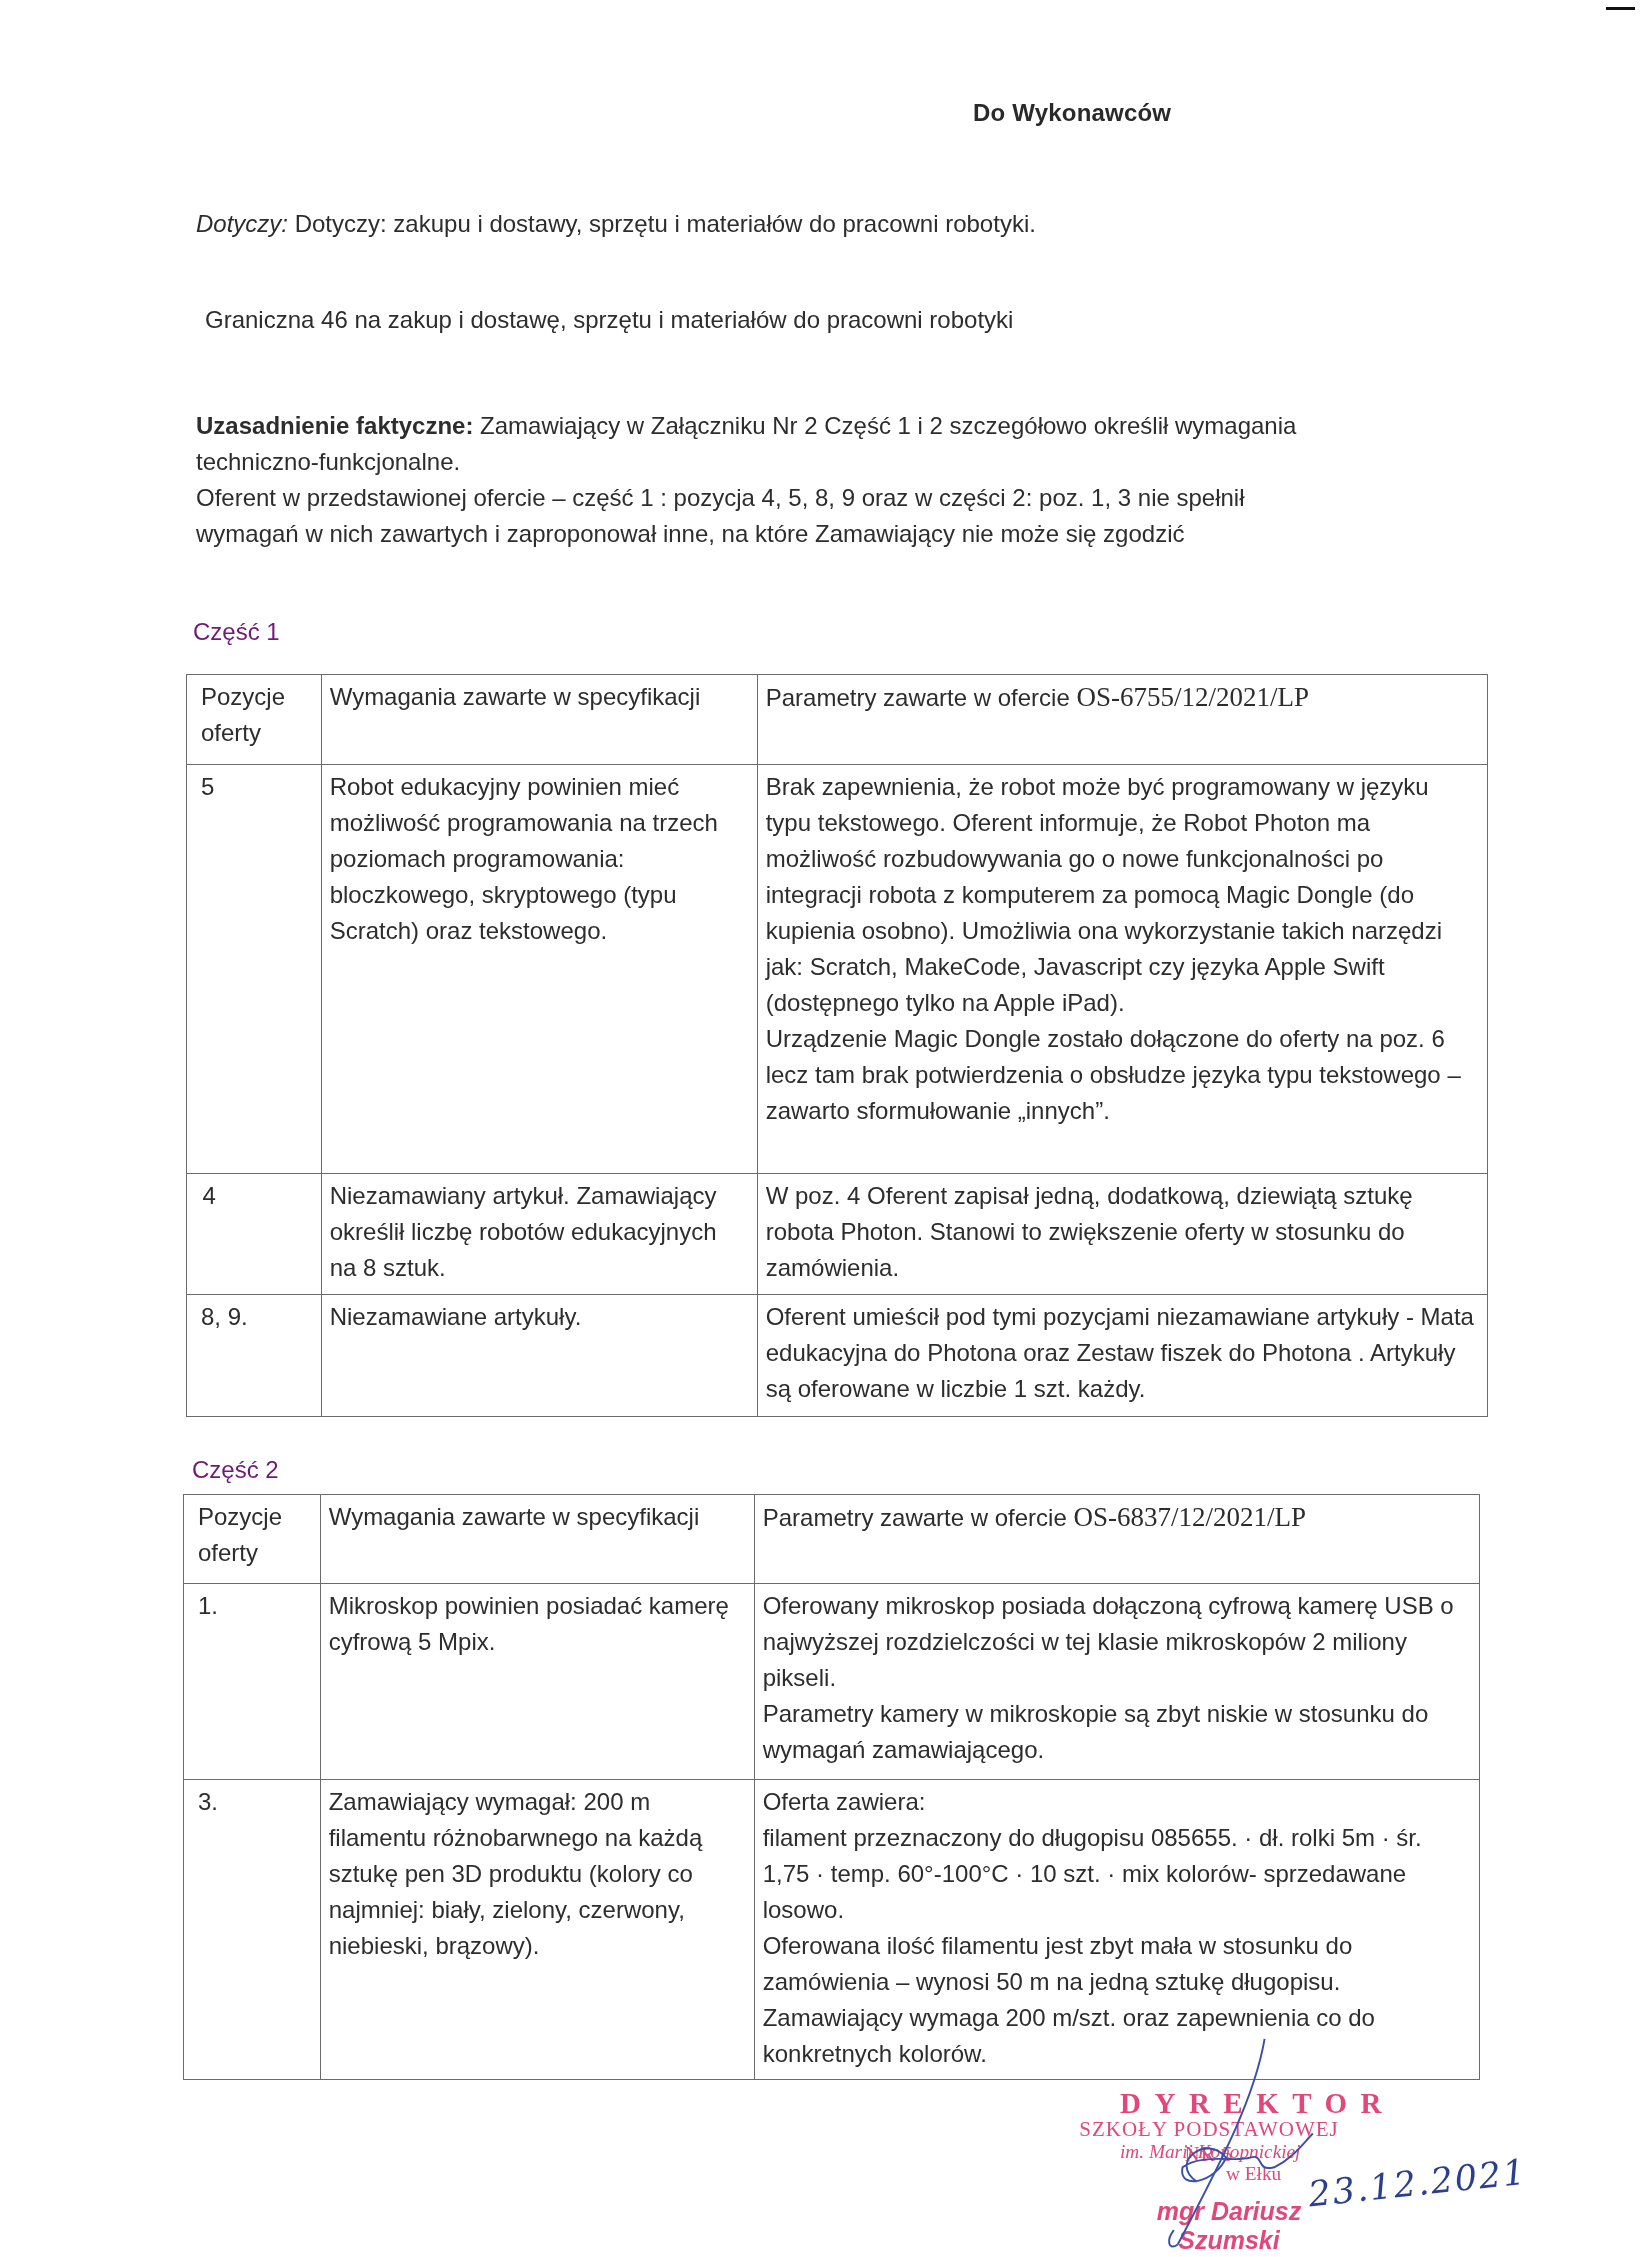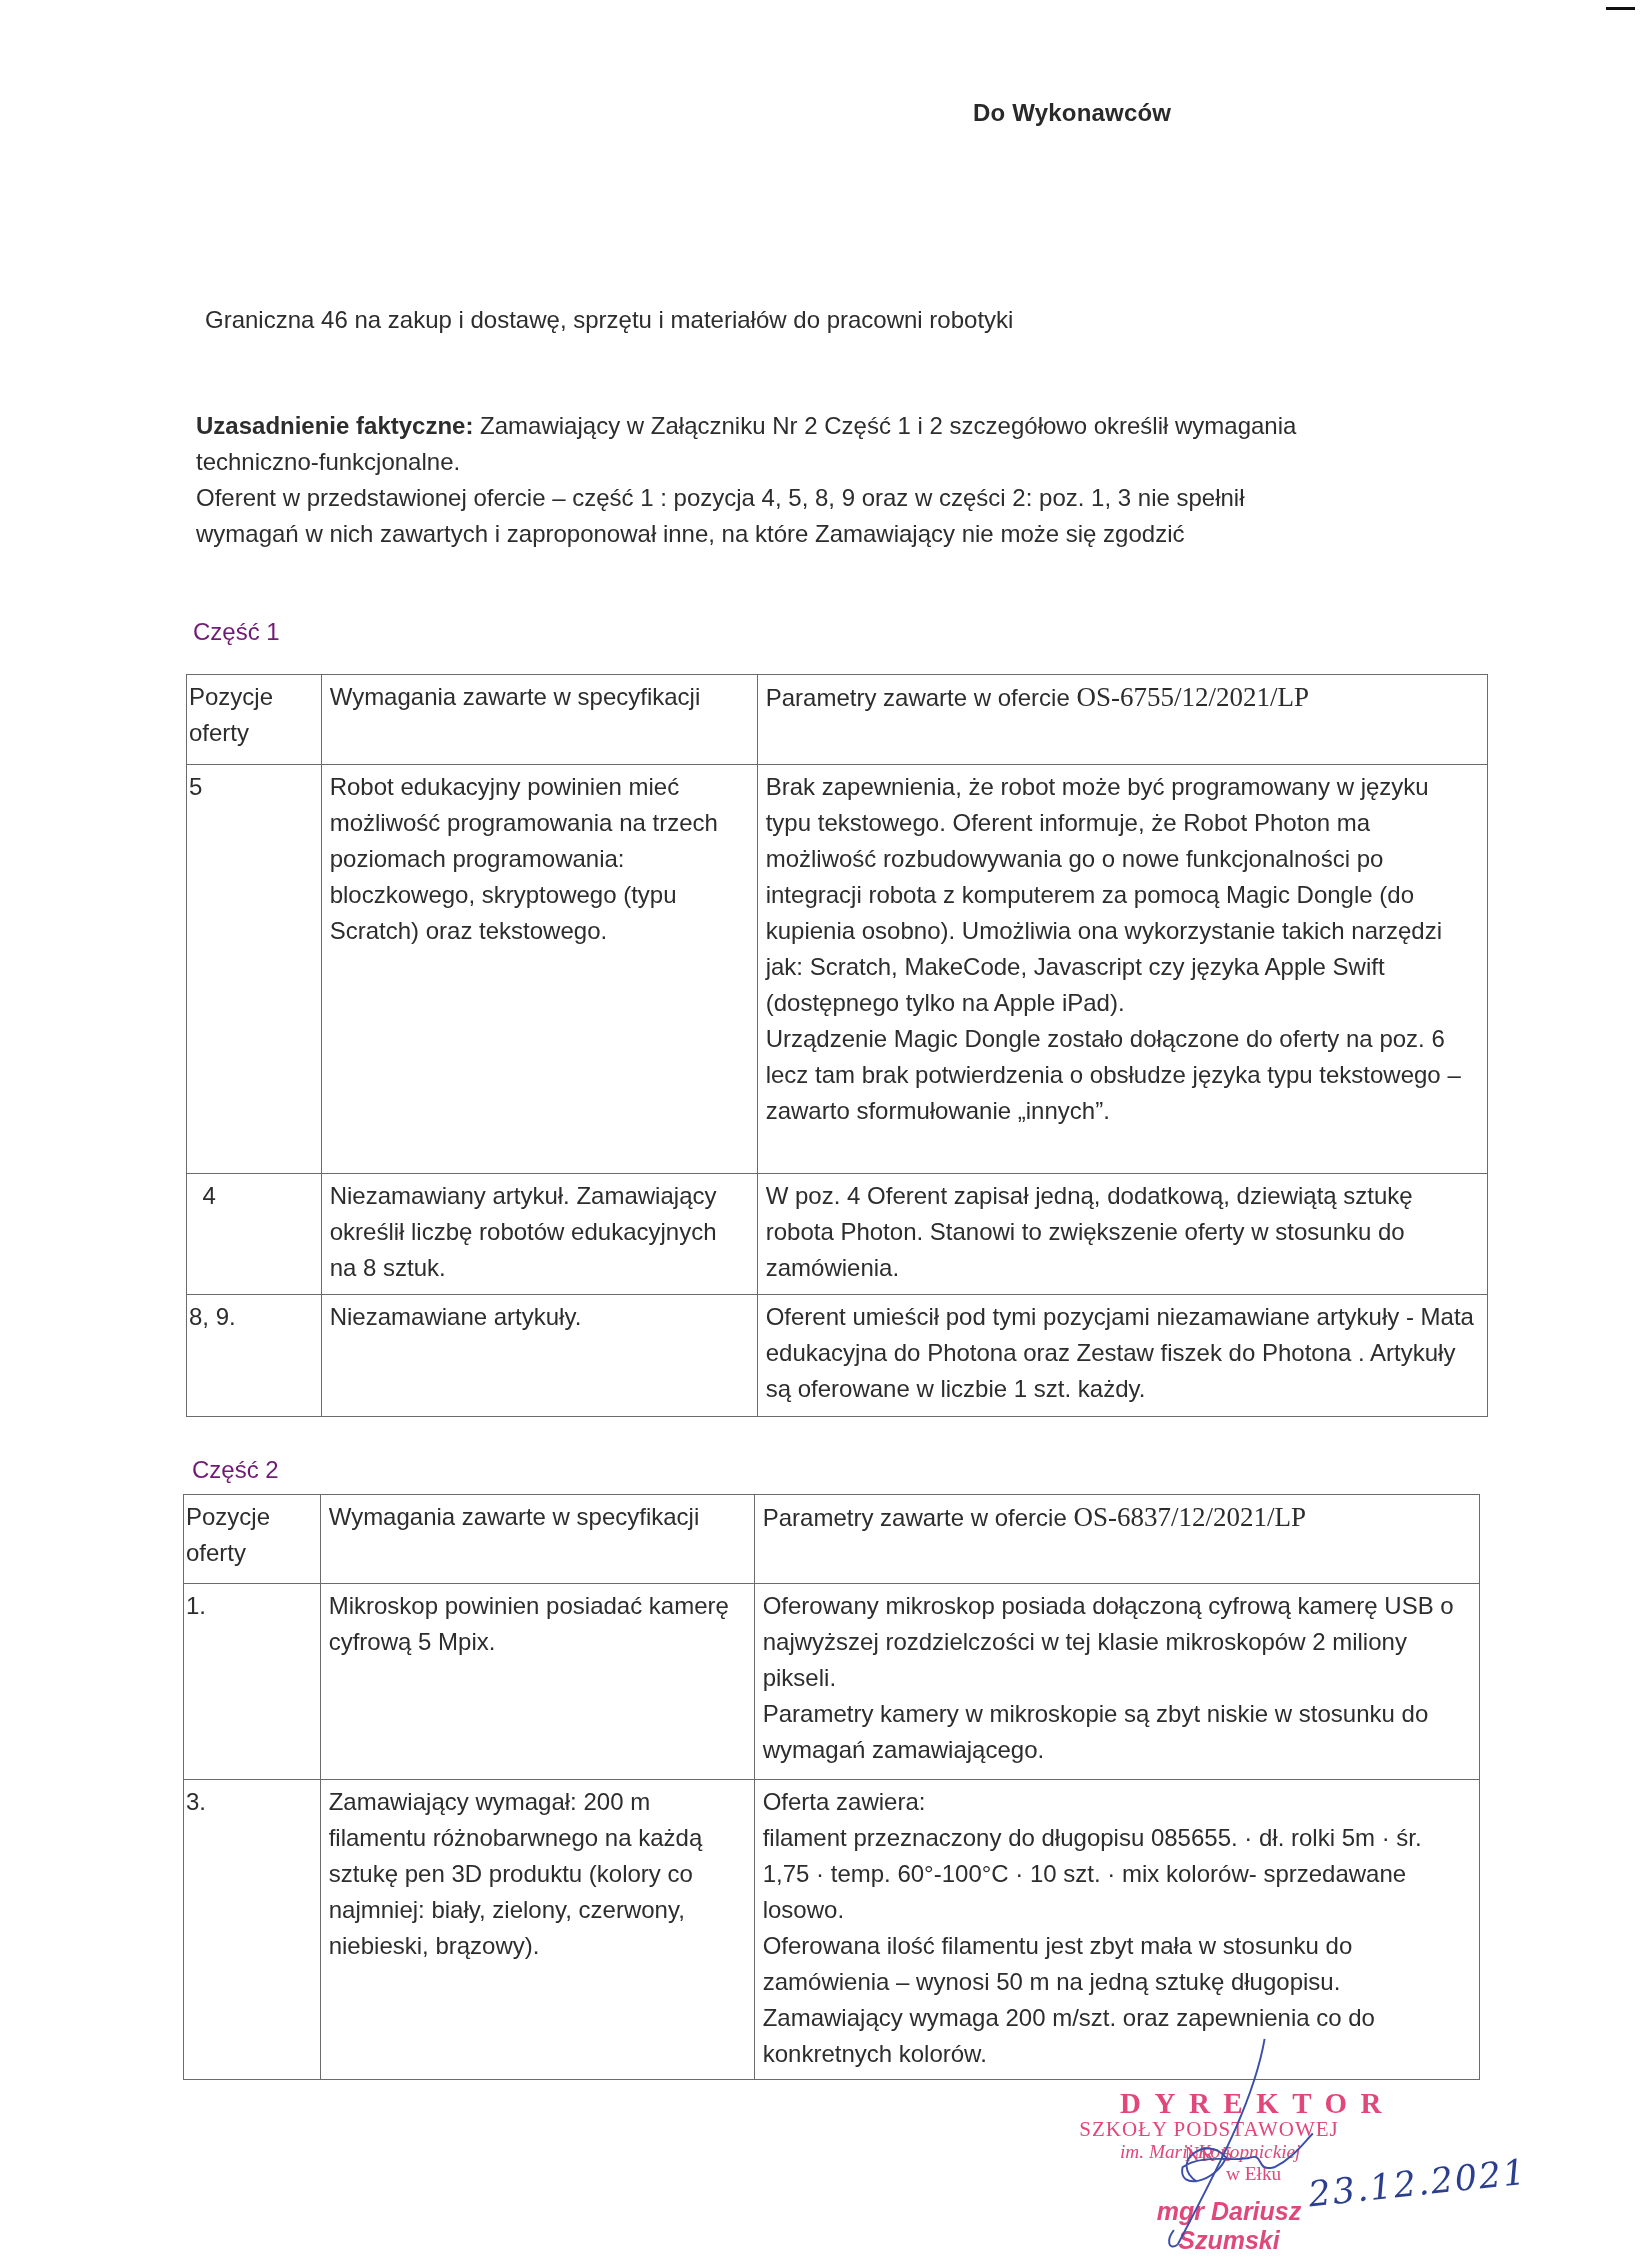--- a/index.html
+++ b/index.html
@@ -10,39 +10,40 @@
   .title { position:absolute; left:973px; top:99px; font-size:24px; font-weight:bold; color:#2a2a2a; letter-spacing:0.2px; }
   .line { position:absolute; font-size:24px; line-height:36px; white-space:nowrap; color:#2d2d2d; }
   .dotyczy { left:196px; top:206px; }
   .dotyczy i { font-style:italic; }
   .p1 { left:205px; top:302px; }
   .p2 { left:196px; top:408px; }
   .p2 b { font-weight:bold; }
   .section-label { position:absolute; font-size:24px; color:#701a75; }
   table.grid { position:absolute; border-collapse:collapse; font-size:24px; line-height:36px; color:#2d2d2d; }
   table.grid td { border:1.9px solid #6b6b6b; vertical-align:top; padding:3.9px 7.7px 5.8px 7.7px; }
-  table.grid td.pos { padding-left:2px; }
+  table.grid td.pos { padding-left:14px; }
   .serif { font-family:"Liberation Serif", serif; font-size:27px; }
   .stamp { position:absolute; color:#e0477a; font-family:"Liberation Serif", serif; text-align:center; }
   .stamp-title { left:1120px; top:2087px; font-size:29px; font-weight:bold; letter-spacing:13.5px; }
   .stamp-school { left:1070px; top:2117px; font-size:21px; letter-spacing:1px; }
   .stamp-im { left:1120px; top:2141px; font-size:19.3px; font-style:italic; }
   .stamp-town { left:1226px; top:2163px; font-size:19.3px; }
   .stamp-name { left:1110px; top:2197px; font-size:25px; font-style:italic; font-weight:bold; font-family:"Liberation Sans", sans-serif; }
   .handdate { position:absolute; left:1308px; top:2163px; font-size:35px; color:#2c3f8f; font-style:italic; font-family:"DejaVu Serif", serif; transform:rotate(-6deg); letter-spacing:1.9px; }
   svg.sig { position:absolute; left:1110px; top:2037px; }
 </style>
 </head>
 <body>
 
 <div class="page">
   <div class="corner-mark"></div>
 
   <div class="title">Do Wykonawców</div>
 
+  <div class="line dotyczy"><i>Dotyczy:</i><span> Dotyczy: zakupu i dostawy, sprzętu i materiałów do pracowni robotyki.</span></div>
 
   <div class="line p1">
     <div>Graniczna 46 na zakup i dostawę, sprzętu i materiałów do pracowni robotyki</div>
   </div>
 
   <div class="line p2">
     <div><b>Uzasadnienie faktyczne:</b><span> Zamawiający w Załączniku Nr 2 Część 1 i 2 szczegółowo określił wymagania</span></div>
     <div>techniczno-funkcjonalne.</div>
     <div>Oferent w przedstawionej ofercie – część 1 : pozycja 4, 5, 8, 9 oraz w części 2: poz. 1, 3  nie spełnił</div>
     <div>wymagań w nich zawartych i zaproponował inne,  na które Zamawiający nie może się zgodzić</div>

